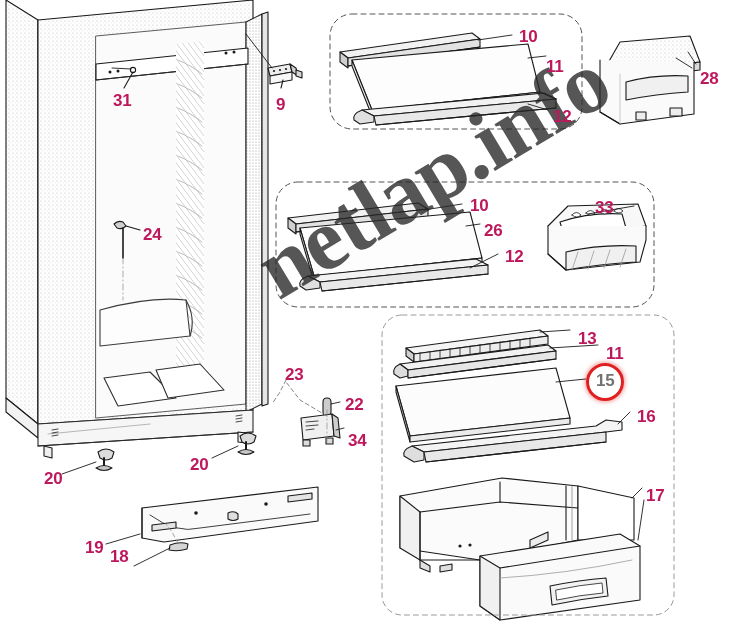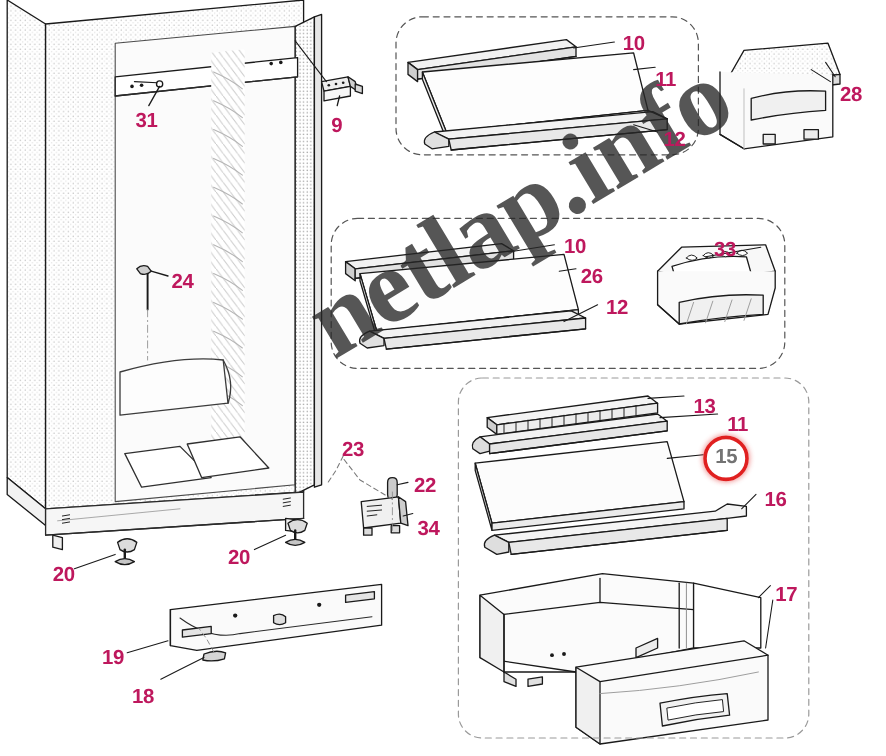--- a/index.html
+++ b/index.html
@@ -380,21 +380,21 @@
 
   <div class="label" style="left:113px;top:92px;">31</div>
   <div class="label" style="left:276px;top:96px;">9</div>
   <div class="label" style="left:143px;top:226px;">24</div>
   <div class="label" style="left:285px;top:366px;text-align:center;">23</div>
   <div class="label" style="left:345px;top:396px;">22</div>
   <div class="label" style="left:348px;top:432px;">34</div>
   <div class="label" style="left:44px;top:470px;">20</div>
   <div class="label" style="left:190px;top:456px;">20</div>
   <div class="label" style="left:85px;top:539px;">19</div>
-  <div class="label" style="left:110px;top:572px;">18</div>
+  <div class="label" style="left:110px;top:548px;">18</div>
   <div class="label" style="left:519px;top:28px;">10</div>
   <div class="label" style="left:546px;top:58px;">11</div>
   <div class="label" style="left:553px;top:108px;">12</div>
   <div class="label" style="left:700px;top:70px;">28</div>
   <div class="label" style="left:470px;top:197px;">10</div>
   <div class="label" style="left:484px;top:222px;">26</div>
   <div class="label" style="left:505px;top:248px;">12</div>
   <div class="label" style="left:595px;top:199px;">33</div>
   <div class="label" style="left:578px;top:330px;">13</div>
   <div class="label" style="left:606px;top:345px;">11</div>

